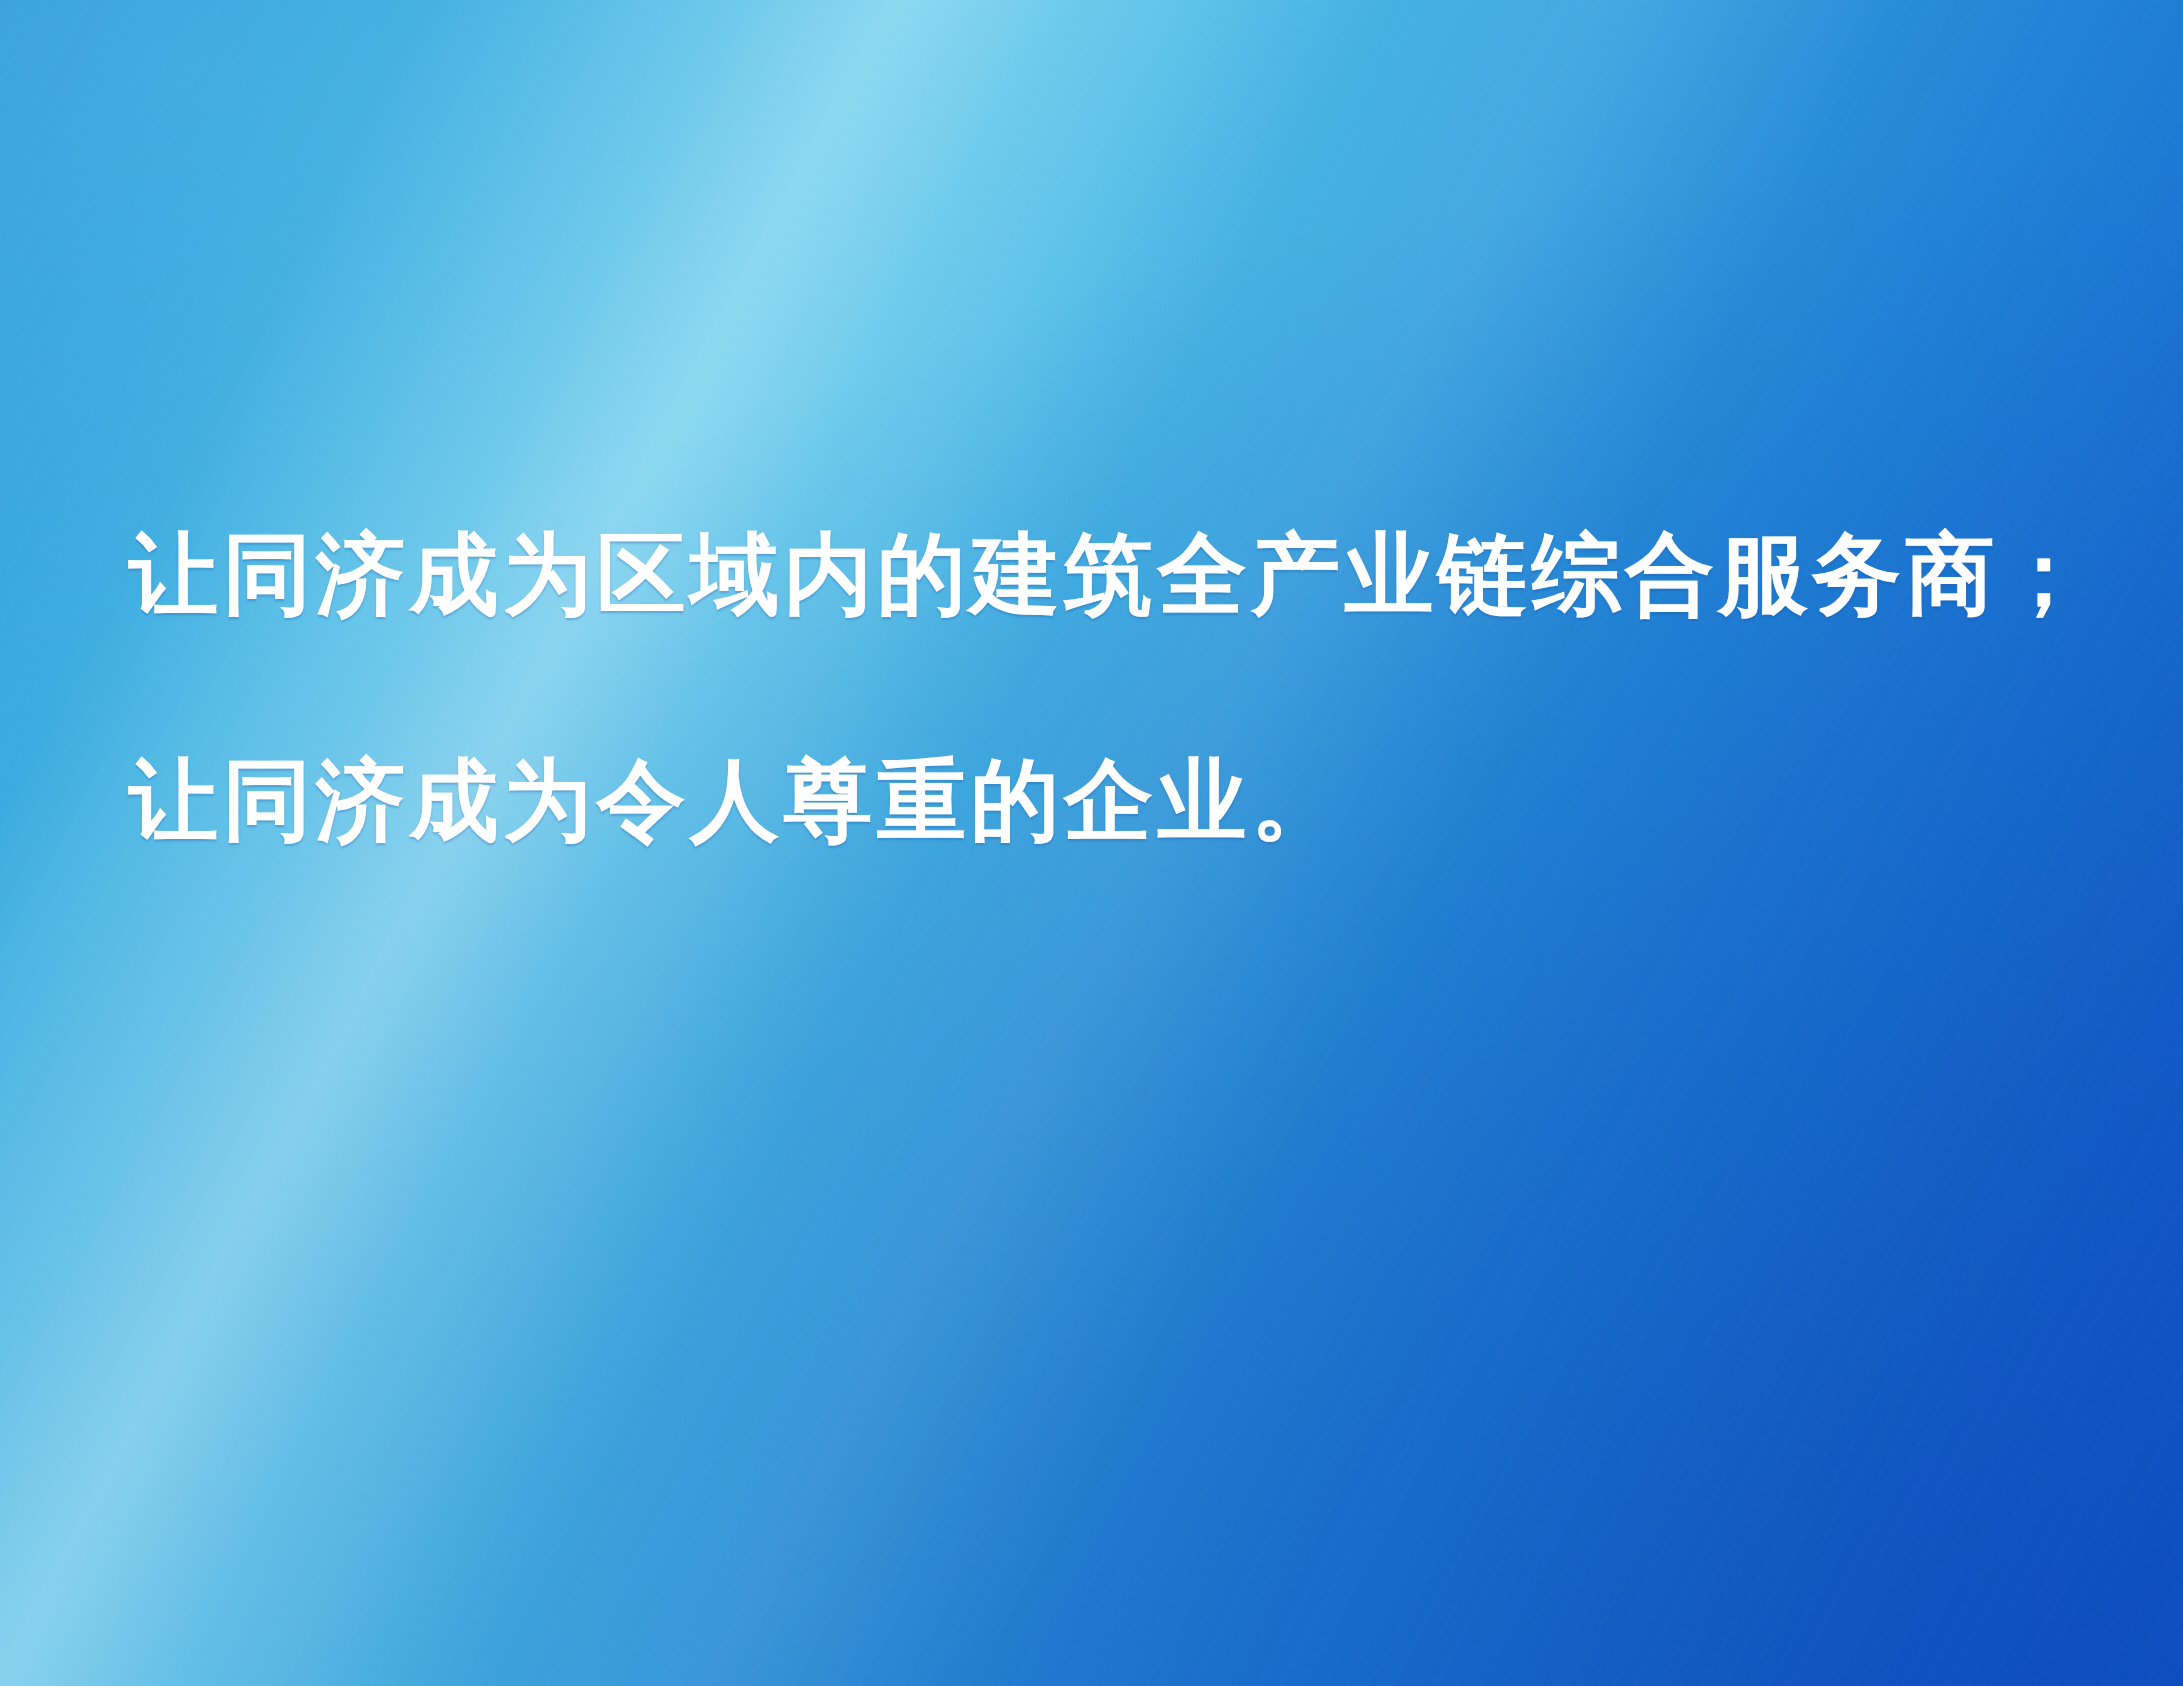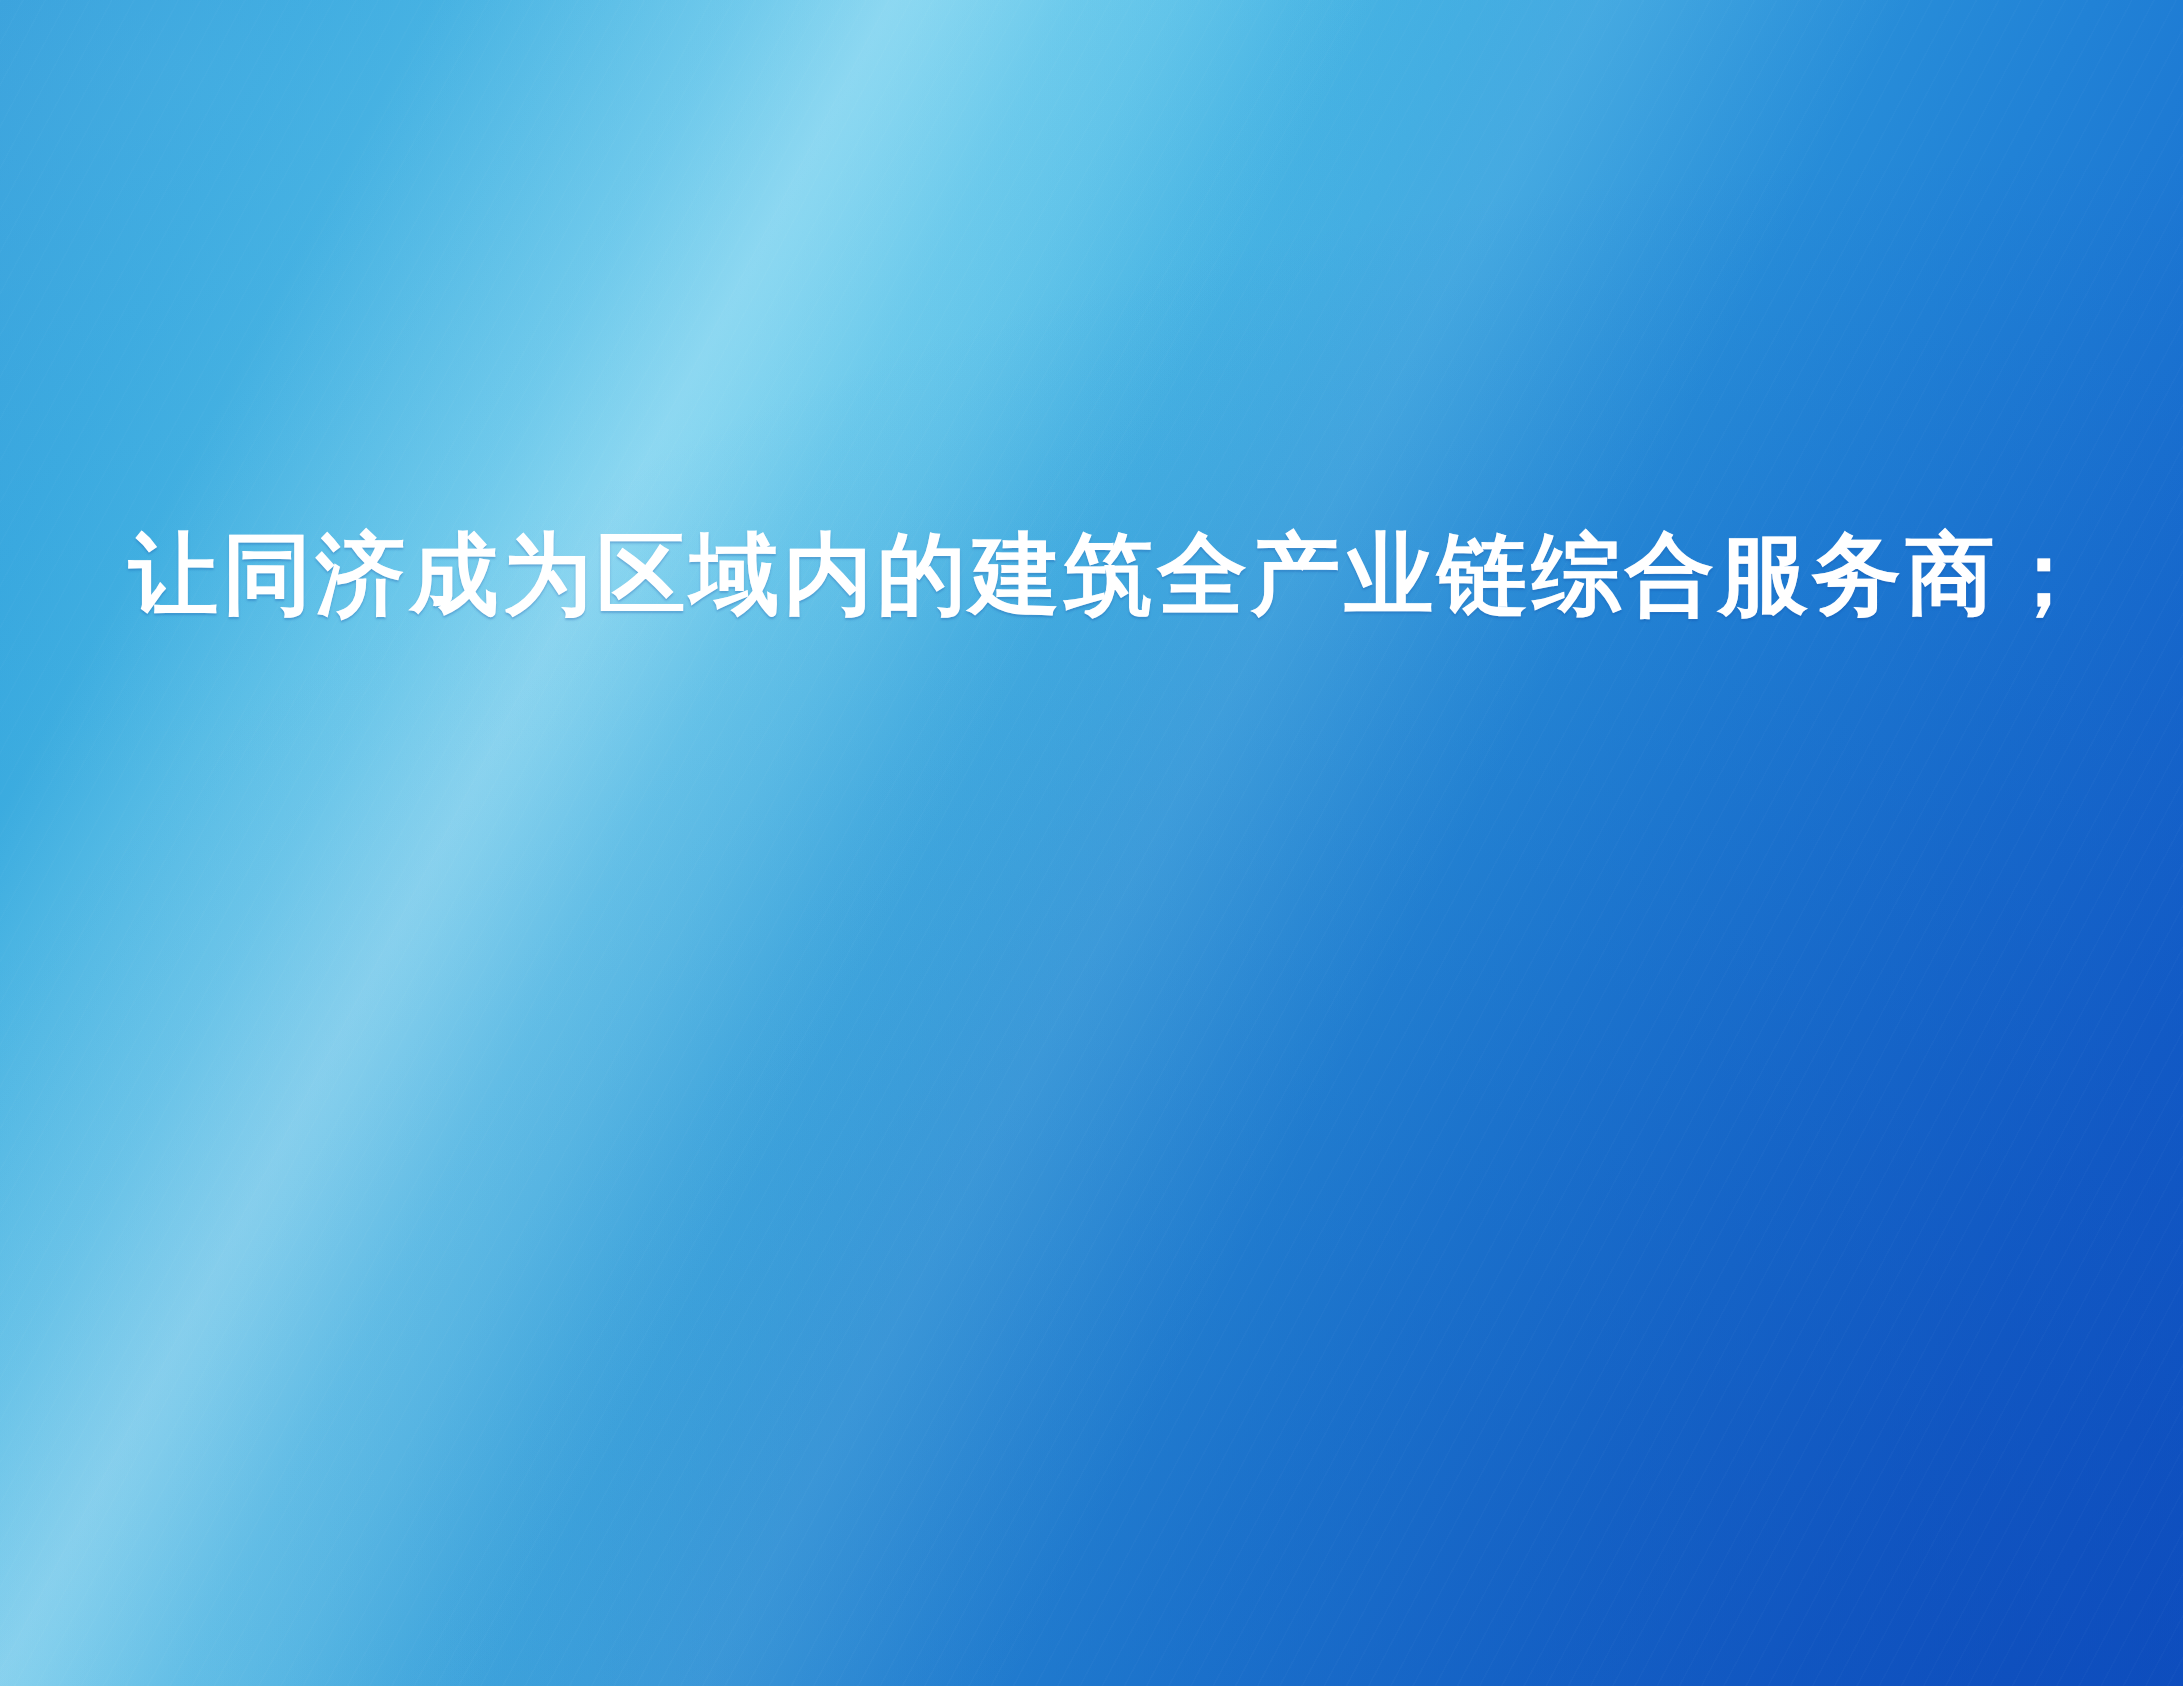--- a/index.html
+++ b/index.html
@@ -115,16 +115,17 @@
 
   <div class="bg-layer bg-base"></div>
   <div class="bg-layer bg-band-main"></div>
   <div class="bg-layer bg-band-soft"></div>
   <div class="bg-layer bg-topleft"></div>
   <div class="bg-layer bg-vignette"></div>
   <div class="bg-layer bg-streaks"></div>
 
   <div id="text-block">
     <div class="line">让同济成为区域内的建筑全产业链综合服务商；</div>
+    <div class="line">让同济成为令人尊重的企业。</div>
   </div>
 
 </div>
 
 
 </body></html>

